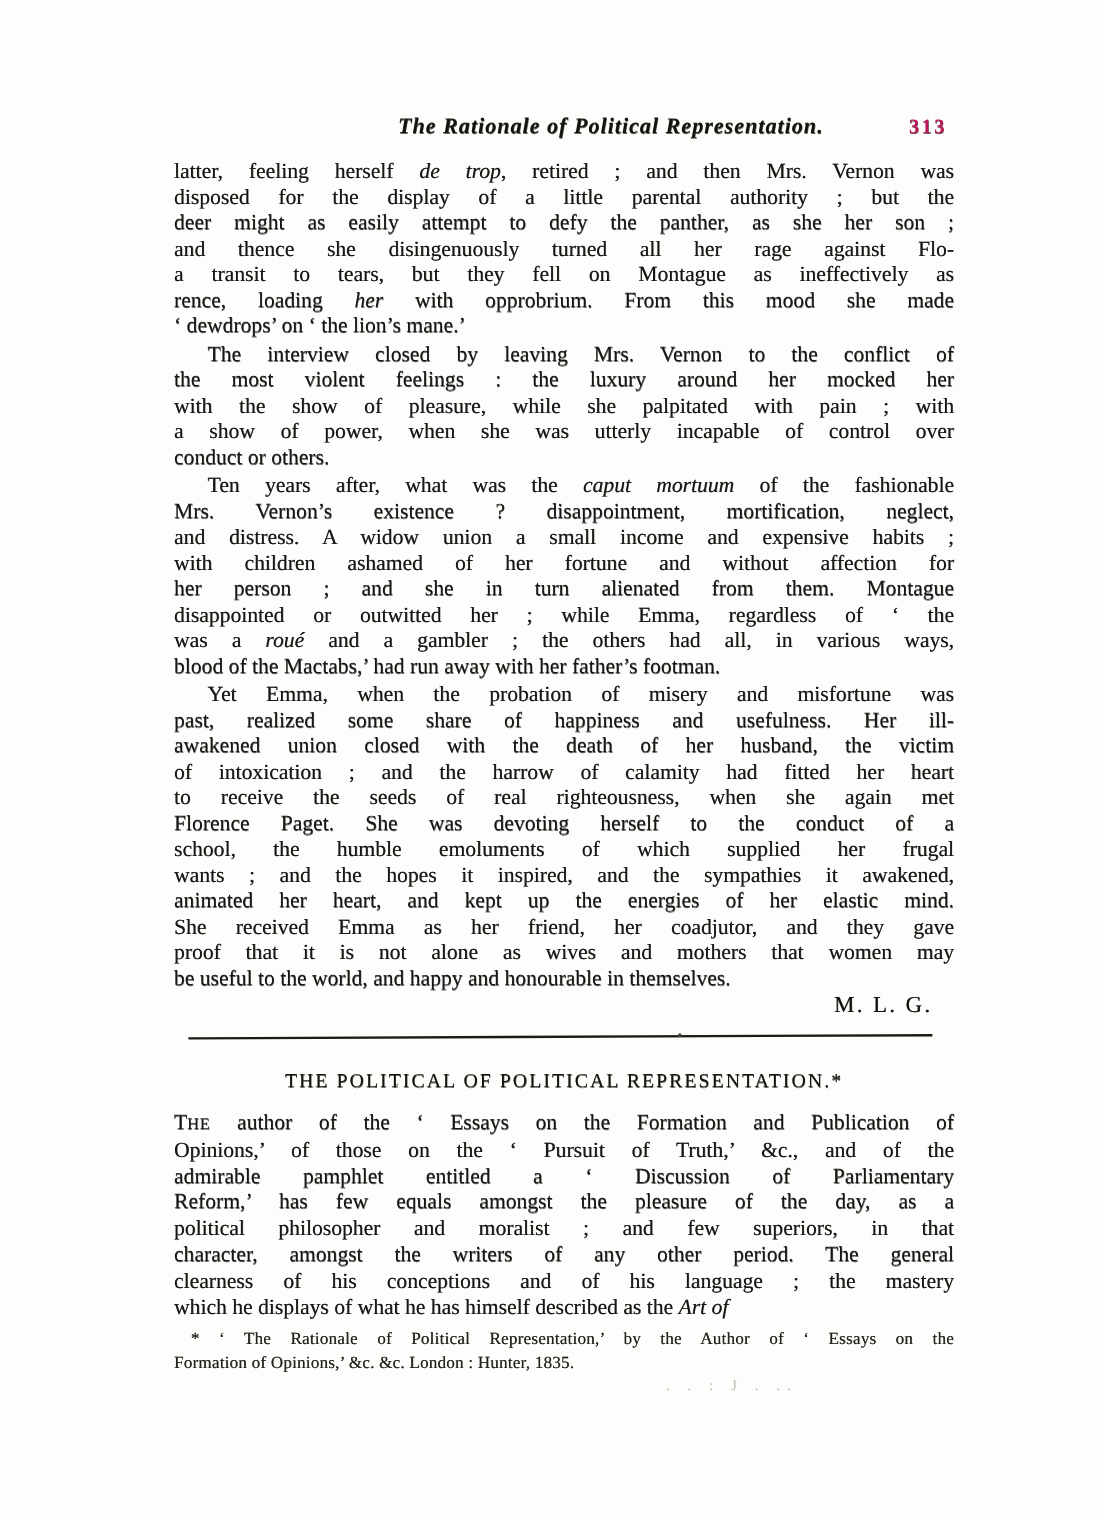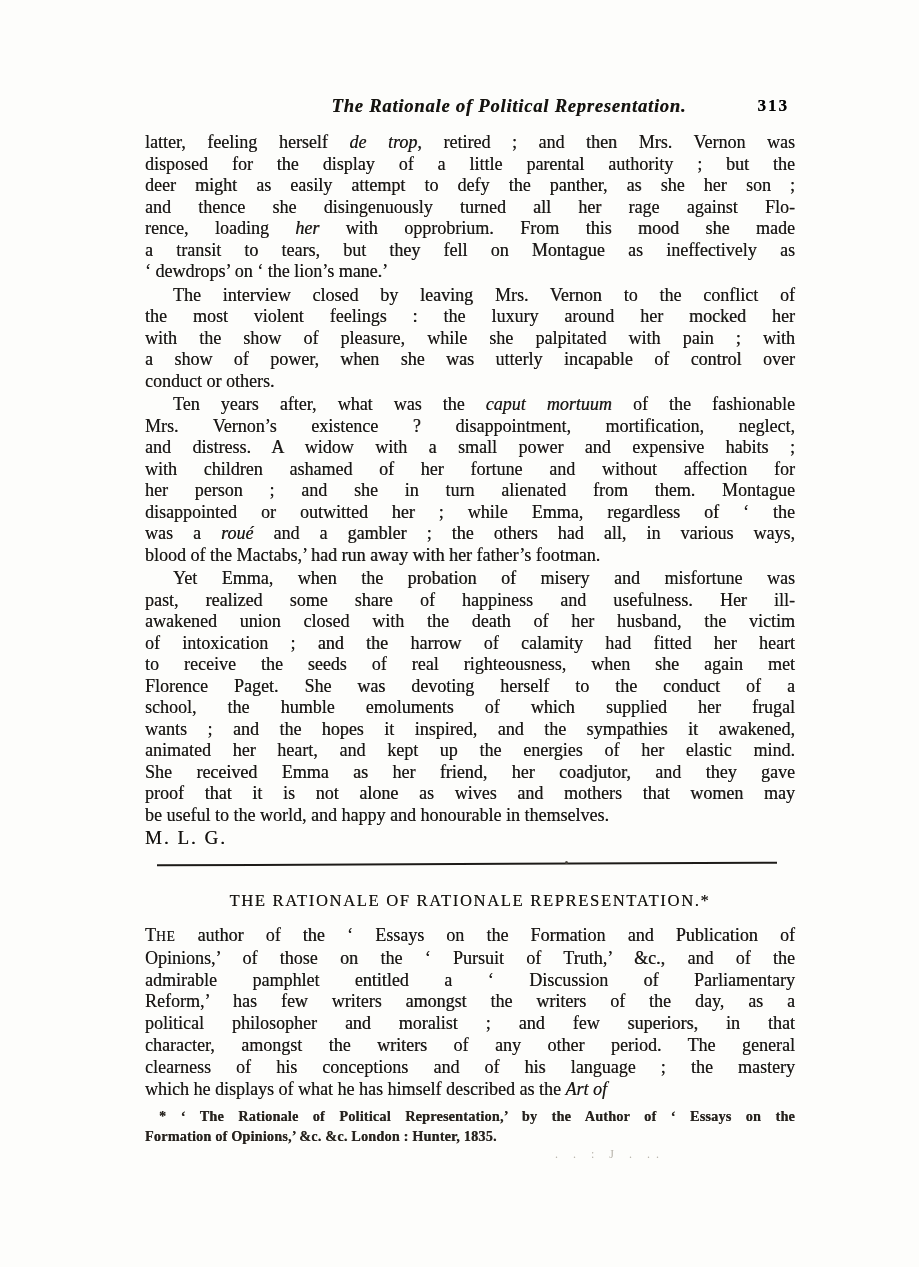--- a/index.html
+++ b/index.html
@@ -17,35 +17,35 @@
   .running-header { position:absolute; top:96px; left:145px; width:650px; height:26px; }
   .header-title {
     width:100%; text-align:center; text-indent:78px;
     font-style:italic; font-weight:bold;
     font-size:18.5px; letter-spacing:0.8px;
     color:#15130f;
   }
   .page-number {
     position:absolute; right:6px; top:0;
     font-weight:bold; font-size:17px; letter-spacing:2px;
-    color:#000000;
+    color:#be185d;
   }
 
   
   .textblock { position:absolute; top:132px; left:145px; width:650px; }
   .article1 { font-size:18px; line-height:21.5px; }
   .para { margin:0; }
   .para + .para { margin-top:2px; }
   .line { text-align:justify; text-align-last:justify; white-space:normal; }
   .line.last { text-align-last:left; }
   .line.indent { text-indent:28px; }
   .sc { font-size:0.76em; letter-spacing:0.6px; }
 
   .signature {
-    padding-right:18px;
+    text-align:right; padding-right:18px;
     font-size:19px; line-height:24px; letter-spacing:2px;
     color:#12100d;
   }
 
   .divider {
     margin:13px 0 0 12px;
     width:620px; height:2px;
     background:#1d1b18;
     transform:rotate(-0.25deg);
   }
@@ -56,21 +56,21 @@
     font-size:16.5px; line-height:20px;
     letter-spacing:1.7px;
     color:#15130f;
   }
 
   .article2 { margin-top:14px; font-size:18px; line-height:21.8px; }
 
   .footnote {
     margin-top:7px;
     font-size:14.2px; line-height:19.5px;
-    font-weight:bold; letter-spacing:0.2px;
+    font-weight:normal; letter-spacing:0.2px;
     color:#26221d;
   }
   .footnote .line.indent { text-indent:14px; }
 
   
   .speck { position:absolute; background:#4a463f; border-radius:50%; }
   .speck.s1 { left:565px; top:861px; width:3px; height:3px; }
   .speck.s2 { left:330px; top:903px; width:2px; height:2px; opacity:.5; }
   .smudge {
     position:absolute; left:555px; top:1147px; width:230px;
@@ -89,35 +89,35 @@
   </div>
 
   <div class="textblock">
 
     <div class="article1">
         <div class="para">
           <div class="line">latter, feeling herself <i>de trop</i>, retired ; and then Mrs. Vernon was</div>
           <div class="line">disposed for the display of a little parental authority ; but the</div>
           <div class="line">deer might as easily attempt to defy the panther, as she her son ;</div>
           <div class="line">and thence she disingenuously turned all her rage against Flo-</div>
+          <div class="line">a transit to tears, but they fell on Montague as ineffectively as</div>
           <div class="line">rence, loading <i>her</i> with opprobrium.  From this mood she made</div>
-          <div class="line">a transit to tears, but they fell on Montague as ineffectively as</div>
           <div class="line last">‘ dewdrops’ on ‘ the lion’s mane.’</div>
         </div>
         <div class="para">
           <div class="line indent">The interview closed by leaving Mrs. Vernon to the conflict of</div>
           <div class="line">the most violent feelings : the luxury around her mocked her</div>
           <div class="line">with the show of pleasure, while she palpitated with pain ; with</div>
           <div class="line">a show of power, when she was utterly incapable of control over</div>
           <div class="line last">conduct or others.</div>
         </div>
         <div class="para">
           <div class="line indent">Ten years after, what was the <i>caput mortuum</i> of the fashionable</div>
           <div class="line">Mrs. Vernon’s existence ?  disappointment, mortification, neglect,</div>
-          <div class="line">and distress.  A widow with a small power and expensive habits ;</div>
+          <div class="line">and distress.  A widow union a small income and expensive habits ;</div>
           <div class="line">with children ashamed of her fortune and without affection for</div>
           <div class="line">her person ; and she in turn alienated from them.  Montague</div>
           <div class="line">disappointed or outwitted her ; while Emma, regardless of ‘ the</div>
           <div class="line">was a <i>roué</i> and a gambler ; the others had all, in various ways,</div>
           <div class="line last">blood of the Mactabs,’ had run away with her father’s footman.</div>
         </div>
         <div class="para">
           <div class="line indent">Yet Emma, when the probation of misery and misfortune was</div>
           <div class="line">past, realized some share of happiness and usefulness.  Her ill-</div>
           <div class="line">awakened union closed with the death of her husband, the victim</div>
@@ -130,28 +130,28 @@
           <div class="line">She received Emma as her friend, her coadjutor, and they gave</div>
           <div class="line">proof that it is not alone as wives and mothers that women may</div>
           <div class="line last">be useful to the world, and happy and honourable in themselves.</div>
         </div>
       </div>
 
     <div class="signature">M. L. G.</div>
 
     <div class="divider"></div>
 
-    <div class="heading">THE RATIONALE OF RATIONALE REPRESENTATION.*</div>
+    <div class="heading">THE POLITICAL OF POLITICAL REPRESENTATION.*</div>
 
     <div class="article2">
         <div class="para">
           <div class="line">T<span class="sc">HE</span> author of the ‘ Essays on the Formation and Publication of</div>
           <div class="line">Opinions,’ of those on the ‘ Pursuit of Truth,’ &amp;c., and of the</div>
           <div class="line">admirable pamphlet entitled a ‘ Discussion of Parliamentary</div>
-          <div class="line">Reform,’ has few writers amongst the writers of the day, as a</div>
+          <div class="line">Reform,’ has few equals amongst the pleasure of the day, as a</div>
           <div class="line">political philosopher and moralist ; and few superiors, in that</div>
           <div class="line">character, amongst the writers of any other period.  The general</div>
           <div class="line">clearness of his conceptions and of his language ; the mastery</div>
           <div class="line last">which he displays of what he has himself described as the <i>Art of</i></div>
         </div>
       </div>
 
     <div class="footnote">
         <div class="para">
           <div class="line indent">* ‘ The Rationale of Political Representation,’ by the Author of ‘ Essays on the</div>

